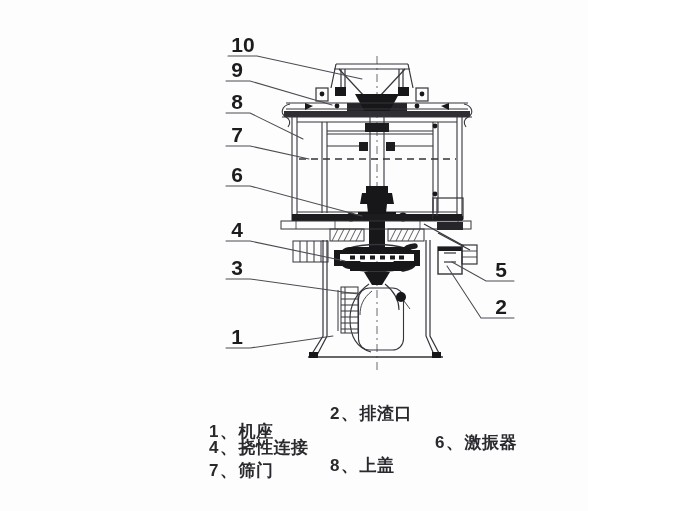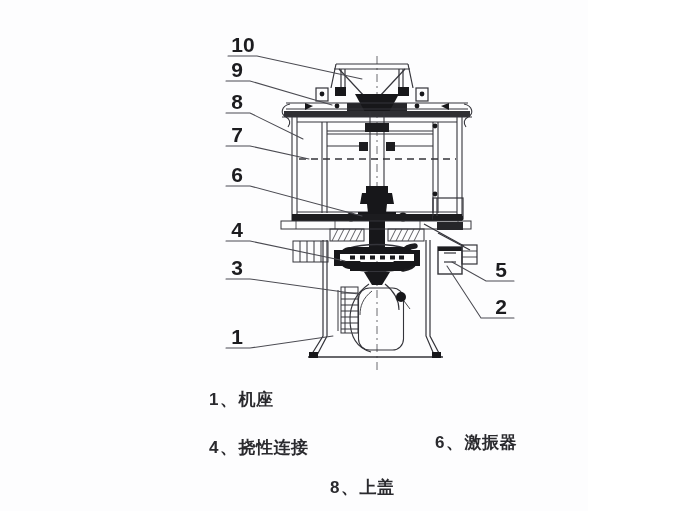--- a/index.html
+++ b/index.html
@@ -218,27 +218,33 @@
       <text class="callout-text" x="237" y="182">6</text>
       <text class="callout-text" x="237" y="237">4</text>
       <text class="callout-text" x="237" y="275">3</text>
       <text class="callout-text" x="237" y="344">1</text>
       <text class="callout-text" x="501" y="277">5</text>
       <text class="callout-text" x="501" y="314">2</text>
     </g>
   </svg>
 
   <div class="legend">
-    <div class="legend-cell" style="left:209px;top:388px">
+    <div class="legend-cell" style="left:209px;top:420px">
       <span>1</span><span class="sep">、</span><span>机座</span>
+    </div>
+    <div class="legend-cell" style="left:330px;top:402px">
+      <span>2</span><span class="sep">、</span><span>排渣口</span>
     </div>
     <div class="legend-cell" style="left:209px;top:436px">
       <span>4</span><span class="sep">、</span><span>挠性连接</span>
     </div>
     <div class="legend-cell" style="left:435px;top:431px">
       <span>6</span><span class="sep">、</span><span>激振器</span>
     </div>
-    <div class="legend-cell" style="left:330px;top:476px">
+    <div class="legend-cell" style="left:209px;top:459px">
+      <span>7</span><span class="sep">、</span><span>筛门</span>
+    </div>
+    <div class="legend-cell" style="left:330px;top:454px">
       <span>8</span><span class="sep">、</span><span>上盖</span>
     </div>
   </div>
 
 </div>
 
 </body></html>

